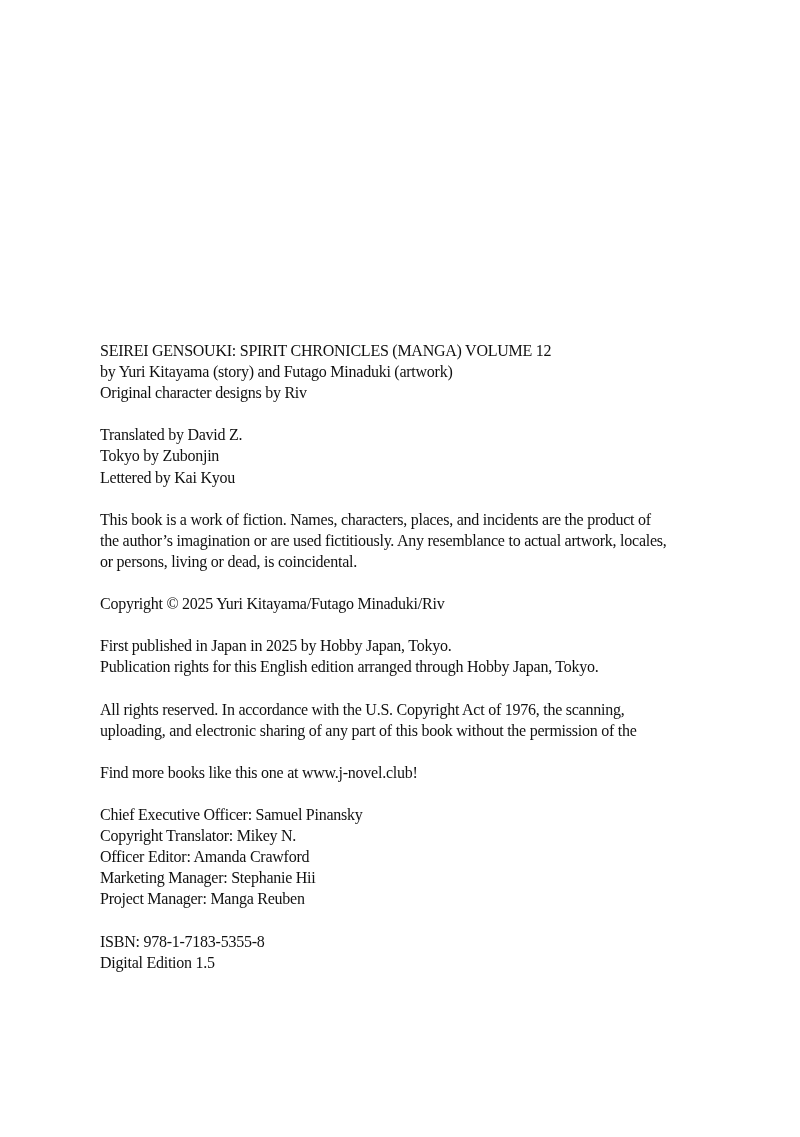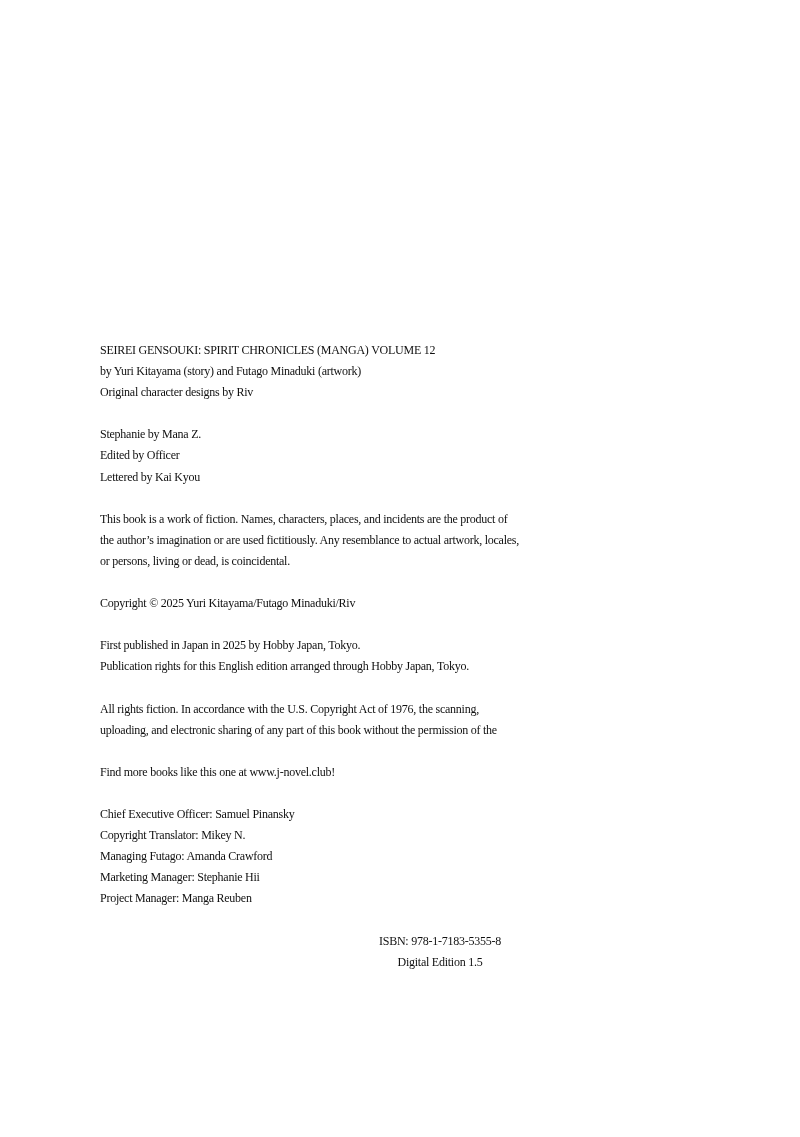--- a/index.html
+++ b/index.html
@@ -14,83 +14,82 @@
     background: #ffffff;
     overflow: hidden;
     font-family: "Liberation Serif", "DejaVu Serif", serif;
     color: #101010;
   }
   .colophon {
     position: absolute;
     left: 100px;
     top: 340px;
     width: 680px;
-    font-size: 12px;
+    font-size: 16px;
     line-height: 21.1px;
     letter-spacing: -0.25px;
   }
   .colophon p {
     margin: 0 0 21.1px 0;
     padding: 0;
   }
   .colophon p:last-child {
     margin-bottom: 0;
-    text-align: center;
   }
   .line {
     display: block;
     white-space: nowrap;
   }
 </style>
 </head>
 <body>
 
 <div class="page">
   <main class="colophon">
 
     <p>
       <span class="line">SEIREI GENSOUKI: SPIRIT CHRONICLES (MANGA) VOLUME 12</span>
       <span class="line">by Yuri Kitayama (story) and Futago Minaduki (artwork)</span>
       <span class="line">Original character designs by Riv</span>
     </p>
 
     <p>
-      <span class="line">Stephanie by Mana Z.</span>
-      <span class="line">Edited by Officer</span>
+      <span class="line">Translated by David Z.</span>
+      <span class="line">Tokyo by Zubonjin</span>
       <span class="line">Lettered by Kai Kyou</span>
     </p>
 
     <p>
       <span class="line">This book is a work of fiction. Names, characters, places, and incidents are the product of</span>
       <span class="line">the author’s imagination or are used fictitiously. Any resemblance to actual artwork, locales,</span>
       <span class="line">or persons, living or dead, is coincidental.</span>
     </p>
 
     <p>
       <span class="line">Copyright © 2025 Yuri Kitayama/Futago Minaduki/Riv</span>
     </p>
 
     <p>
       <span class="line">First published in Japan in 2025 by Hobby Japan, Tokyo.</span>
       <span class="line">Publication rights for this English edition arranged through Hobby Japan, Tokyo.</span>
     </p>
 
     <p>
-      <span class="line">All rights fiction. In accordance with the U.S. Copyright Act of 1976, the scanning,</span>
+      <span class="line">All rights reserved. In accordance with the U.S. Copyright Act of 1976, the scanning,</span>
       <span class="line">uploading, and electronic sharing of any part of this book without the permission of the</span>
     </p>
 
     <p>
       <span class="line">Find more books like this one at www.j-novel.club!</span>
     </p>
 
     <p>
       <span class="line">Chief Executive Officer: Samuel Pinansky</span>
       <span class="line">Copyright Translator: Mikey N.</span>
-      <span class="line">Managing Futago: Amanda Crawford</span>
+      <span class="line">Officer Editor: Amanda Crawford</span>
       <span class="line">Marketing Manager: Stephanie Hii</span>
       <span class="line">Project Manager: Manga Reuben</span>
     </p>
 
     <p>
       <span class="line">ISBN: 978-1-7183-5355-8</span>
       <span class="line">Digital Edition 1.5</span>
     </p>
 
   </main>

